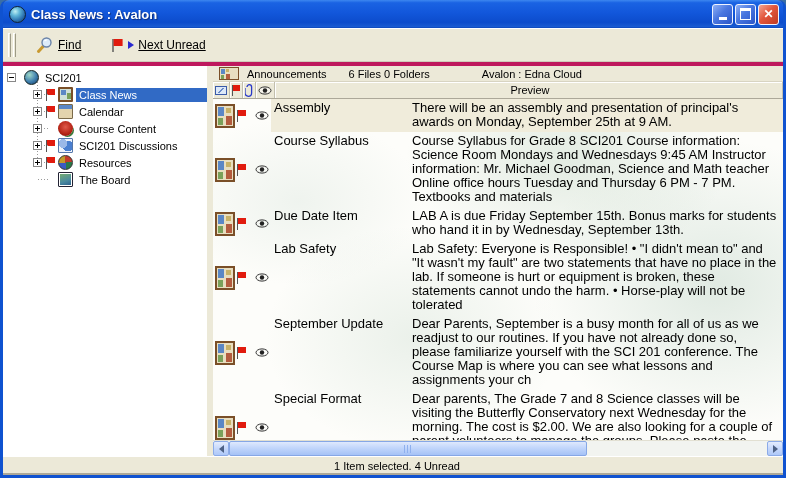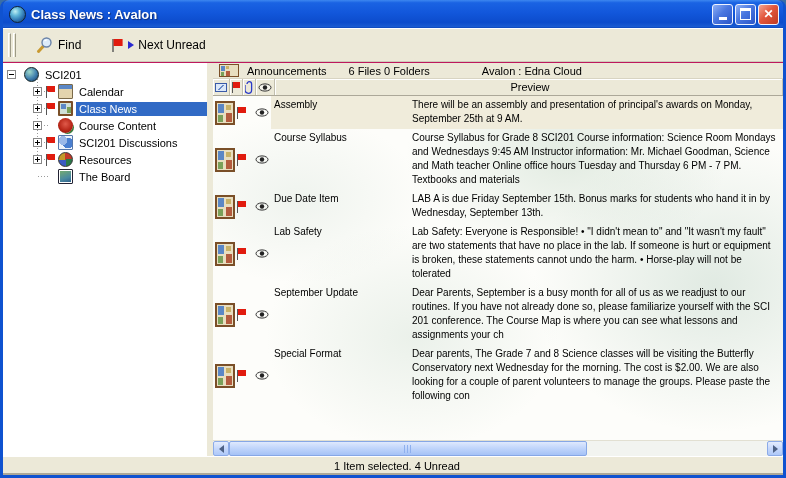--- a/index.html
+++ b/index.html
@@ -29,31 +29,31 @@
   .winbtn.minimize .glyph::after { content:""; width:8px; height:3px; background:#fff; margin-top:9px; }
   .winbtn.maximize .glyph::after { content:""; width:9px; height:8px; border:1px solid #fff; border-top:3px solid #fff; }
 
   
   .menubar { height:19px; flex:0 0 19px; display:flex; align-items:center; background:#ECE9D8;
     font-size:11px; padding-left:2px; border-bottom:1px solid #f6f4ea; }
   .menu-item { padding:2px 9px; cursor:default; color:#000; }
 
   
   .toolbar { height:34px; flex:0 0 34px; background:#ECE9D8; display:flex; align-items:center;
-    border-top:1px solid #fff; border-bottom:1px solid #cfccba; padding-left:5px; font-size:12px; }
+    border-top:1px solid #fff; border-bottom:1px solid #cfccba; padding-left:5px; font-size:12px;text-decoration:underline; }
   .grip { width:3px; height:24px; border-left:1px solid #fff; border-top:1px solid #fff;
     border-right:1px solid #9d9a87; background:#ece9d8; margin-right:2px; }
   .tbtn { display:flex; align-items:center; gap:4px; padding:3px 6px; cursor:pointer; }
   .tbtn svg { display:block; }
   .next-arrow { width:0; height:0; border-left:6px solid #2a2ad0; border-top:4px solid transparent;
     border-bottom:4px solid transparent; margin-left:1px; }
   .find-btn { margin-left:12px; margin-right:18px; }
 
   
-  .main { flex:1 1 auto; min-height:0; display:flex; border-top:1px solid #be185d; background:#ECE9D8; }
+  .main { flex:1 1 auto; min-height:0; display:flex; border-top:4px solid #be185d; background:#ECE9D8; }
 
   
   .tree { width:204px; flex:0 0 204px; background:#fff; font-size:11px; padding-top:3px;
     position:relative; overflow:hidden; }
   .splitter { width:6px; flex:0 0 6px; background:#ECE9D8; cursor:col-resize; }
   .troot { display:flex; align-items:center; height:17px; padding-left:4px; }
   .tchildren { position:relative; }
   .tchildren::before { content:""; position:absolute; left:34px; top:-4px; bottom:24px; width:1px;
     background:repeating-linear-gradient(180deg,#9a9a9a 0 1px,transparent 1px 3px); }
   .titem { display:flex; align-items:center; height:17px; padding-left:30px; position:relative; cursor:default; }
@@ -104,21 +104,21 @@
     border-left:5px solid transparent; border-right:5px solid transparent; border-bottom:6px solid #c5c2b0;
     filter:drop-shadow(0 1px 0 #8a8778); }
   .env-ic { width:12px; height:9px; border:1px solid #3a5aa8; background:#dce8f8; position:relative; }
   .env-ic::before { content:""; position:absolute; inset:1px; background:
     linear-gradient(135deg, transparent 45%, #6a8ac8 45% 55%, transparent 55%); }
   .flag-ic { width:9px; height:11px; position:relative; }
   .flag-ic::before { content:""; position:absolute; left:0; top:0; bottom:0; width:1px; background:#555; }
   .flag-ic::after { content:""; position:absolute; left:1px; top:0; width:7px; height:6px; background:#e11b0e; }
 
   
-  .listarea { flex:1 1 auto; min-height:0; overflow:hidden; position:relative; background:#fdfdfa; font-size:10px; }
+  .listarea { flex:1 1 auto; min-height:0; overflow:hidden; position:relative; background:#fdfdfa; font-size:13px; }
   .listarea::before { content:""; position:absolute; inset:0; pointer-events:none;
     background:
       radial-gradient(ellipse 230px 150px at 62% 18%, rgba(165,195,170,.30), transparent 70%),
       radial-gradient(ellipse 260px 210px at 88% 55%, rgba(150,185,165,.28), transparent 70%),
       radial-gradient(ellipse 210px 160px at 35% 70%, rgba(170,198,178,.22), transparent 70%),
       radial-gradient(ellipse 180px 120px at 15% 30%, rgba(175,200,185,.18), transparent 70%); }
   .lrow { display:flex; position:relative; cursor:default; }
   .lrow .icons { width:58px; flex:0 0 58px; display:flex; align-items:center; padding-left:2px; }
   .board-ic { width:20px; height:24px; border:2px solid #7a4f28; background:#e8dec0;
     background-image:linear-gradient(#5b87c5,#5b87c5),linear-gradient(#c9b268,#c9b268),
@@ -198,32 +198,32 @@
   <div class="main">
 
     <div class="tree">
       <div class="troot">
         <div class="expander"></div>
         <div class="ticon ic-globe"></div>
         <div class="tlabel">SCI201</div>
       </div>
       <div class="tchildren">
 
+          <div class="titem selected">
+            <div class="expander plus"></div>
+            <div class="tflag hasflag"></div>
+            <div class="ticon ic-news"></div>
+            <div class="tlabel">Class News</div>
+          </div>
+
           <div class="titem">
             <div class="expander plus"></div>
             <div class="tflag hasflag"></div>
             <div class="ticon ic-calendar"></div>
             <div class="tlabel">Calendar</div>
-          </div>
-
-          <div class="titem selected">
-            <div class="expander plus"></div>
-            <div class="tflag hasflag"></div>
-            <div class="ticon ic-news"></div>
-            <div class="tlabel">Class News</div>
           </div>
 
           <div class="titem">
             <div class="expander plus"></div>
             <div class="tflag"></div>
             <div class="ticon ic-content"></div>
             <div class="tlabel">Course Content</div>
           </div>
 
           <div class="titem">

